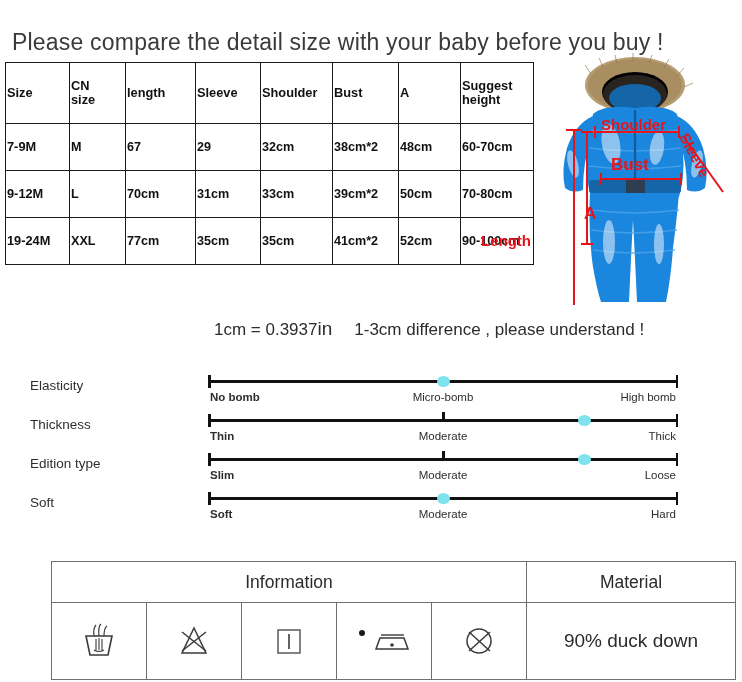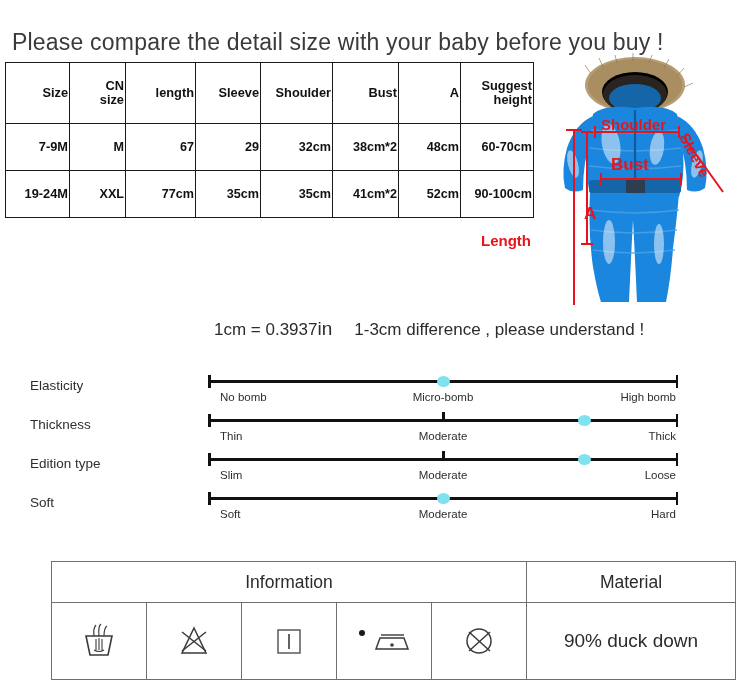--- a/index.html
+++ b/index.html
@@ -35,21 +35,21 @@
     width: 518px;
   }
   table.size-table {
     border-collapse: collapse;
     width: 518px;
     table-layout: fixed;
   }
   table.size-table th,
   table.size-table td {
     border: 1.5px solid #1a1a1a;
-    text-align: right;
+    text-align: left;
     font-weight: bold;
     font-size: 12.6px;
     color: #111;
     height: 46px;
     line-height: 1.12;
     padding: 0 1px;
     font-family: "Liberation Sans", sans-serif;
   }
   table.size-table th { height: 60px; font-size: 12.8px; }
   table.size-table td.sz { font-size: 12.8px; }
@@ -156,21 +156,21 @@
     border-radius: 50%;
     background: #7fe3ef;
   }
   .tick-label {
     position: absolute;
     top: 11px;
     font-size: 11.5px;
     color: #2e2e2e;
     white-space: nowrap;
   }
-  .tick-label.start  { left: 12px; }
+  .tick-label.start  { left: 2px; font-weight: bold; }
   .tick-label.middle { left: 50%; transform: translateX(-50%); }
   .tick-label.end    { right: 2px; margin-left: 12px; }
 
   
   .care-wrap {
     position: absolute;
     left: 29px;
     top: 561px;
     width: 684px;
     padding-left: 22px;
@@ -234,20 +234,30 @@
     <tbody>
       <tr>
         <td class="sz">7-9M</td>
         <td>M</td>
         <td>67</td>
         <td>29</td>
         <td>32cm</td>
         <td>38cm*2</td>
         <td>48cm</td>
         <td>60-70cm</td>
+      </tr>
+      <tr>
+        <td class="sz">9-12M</td>
+        <td>L</td>
+        <td>70cm</td>
+        <td>31cm</td>
+        <td>33cm</td>
+        <td>39cm*2</td>
+        <td>50cm</td>
+        <td>70-80cm</td>
       </tr>
       <tr>
         <td class="sz">19-24M</td>
         <td>XXL</td>
         <td>77cm</td>
         <td>35cm</td>
         <td>35cm</td>
         <td>41cm*2</td>
         <td>52cm</td>
         <td>90-100cm</td>

